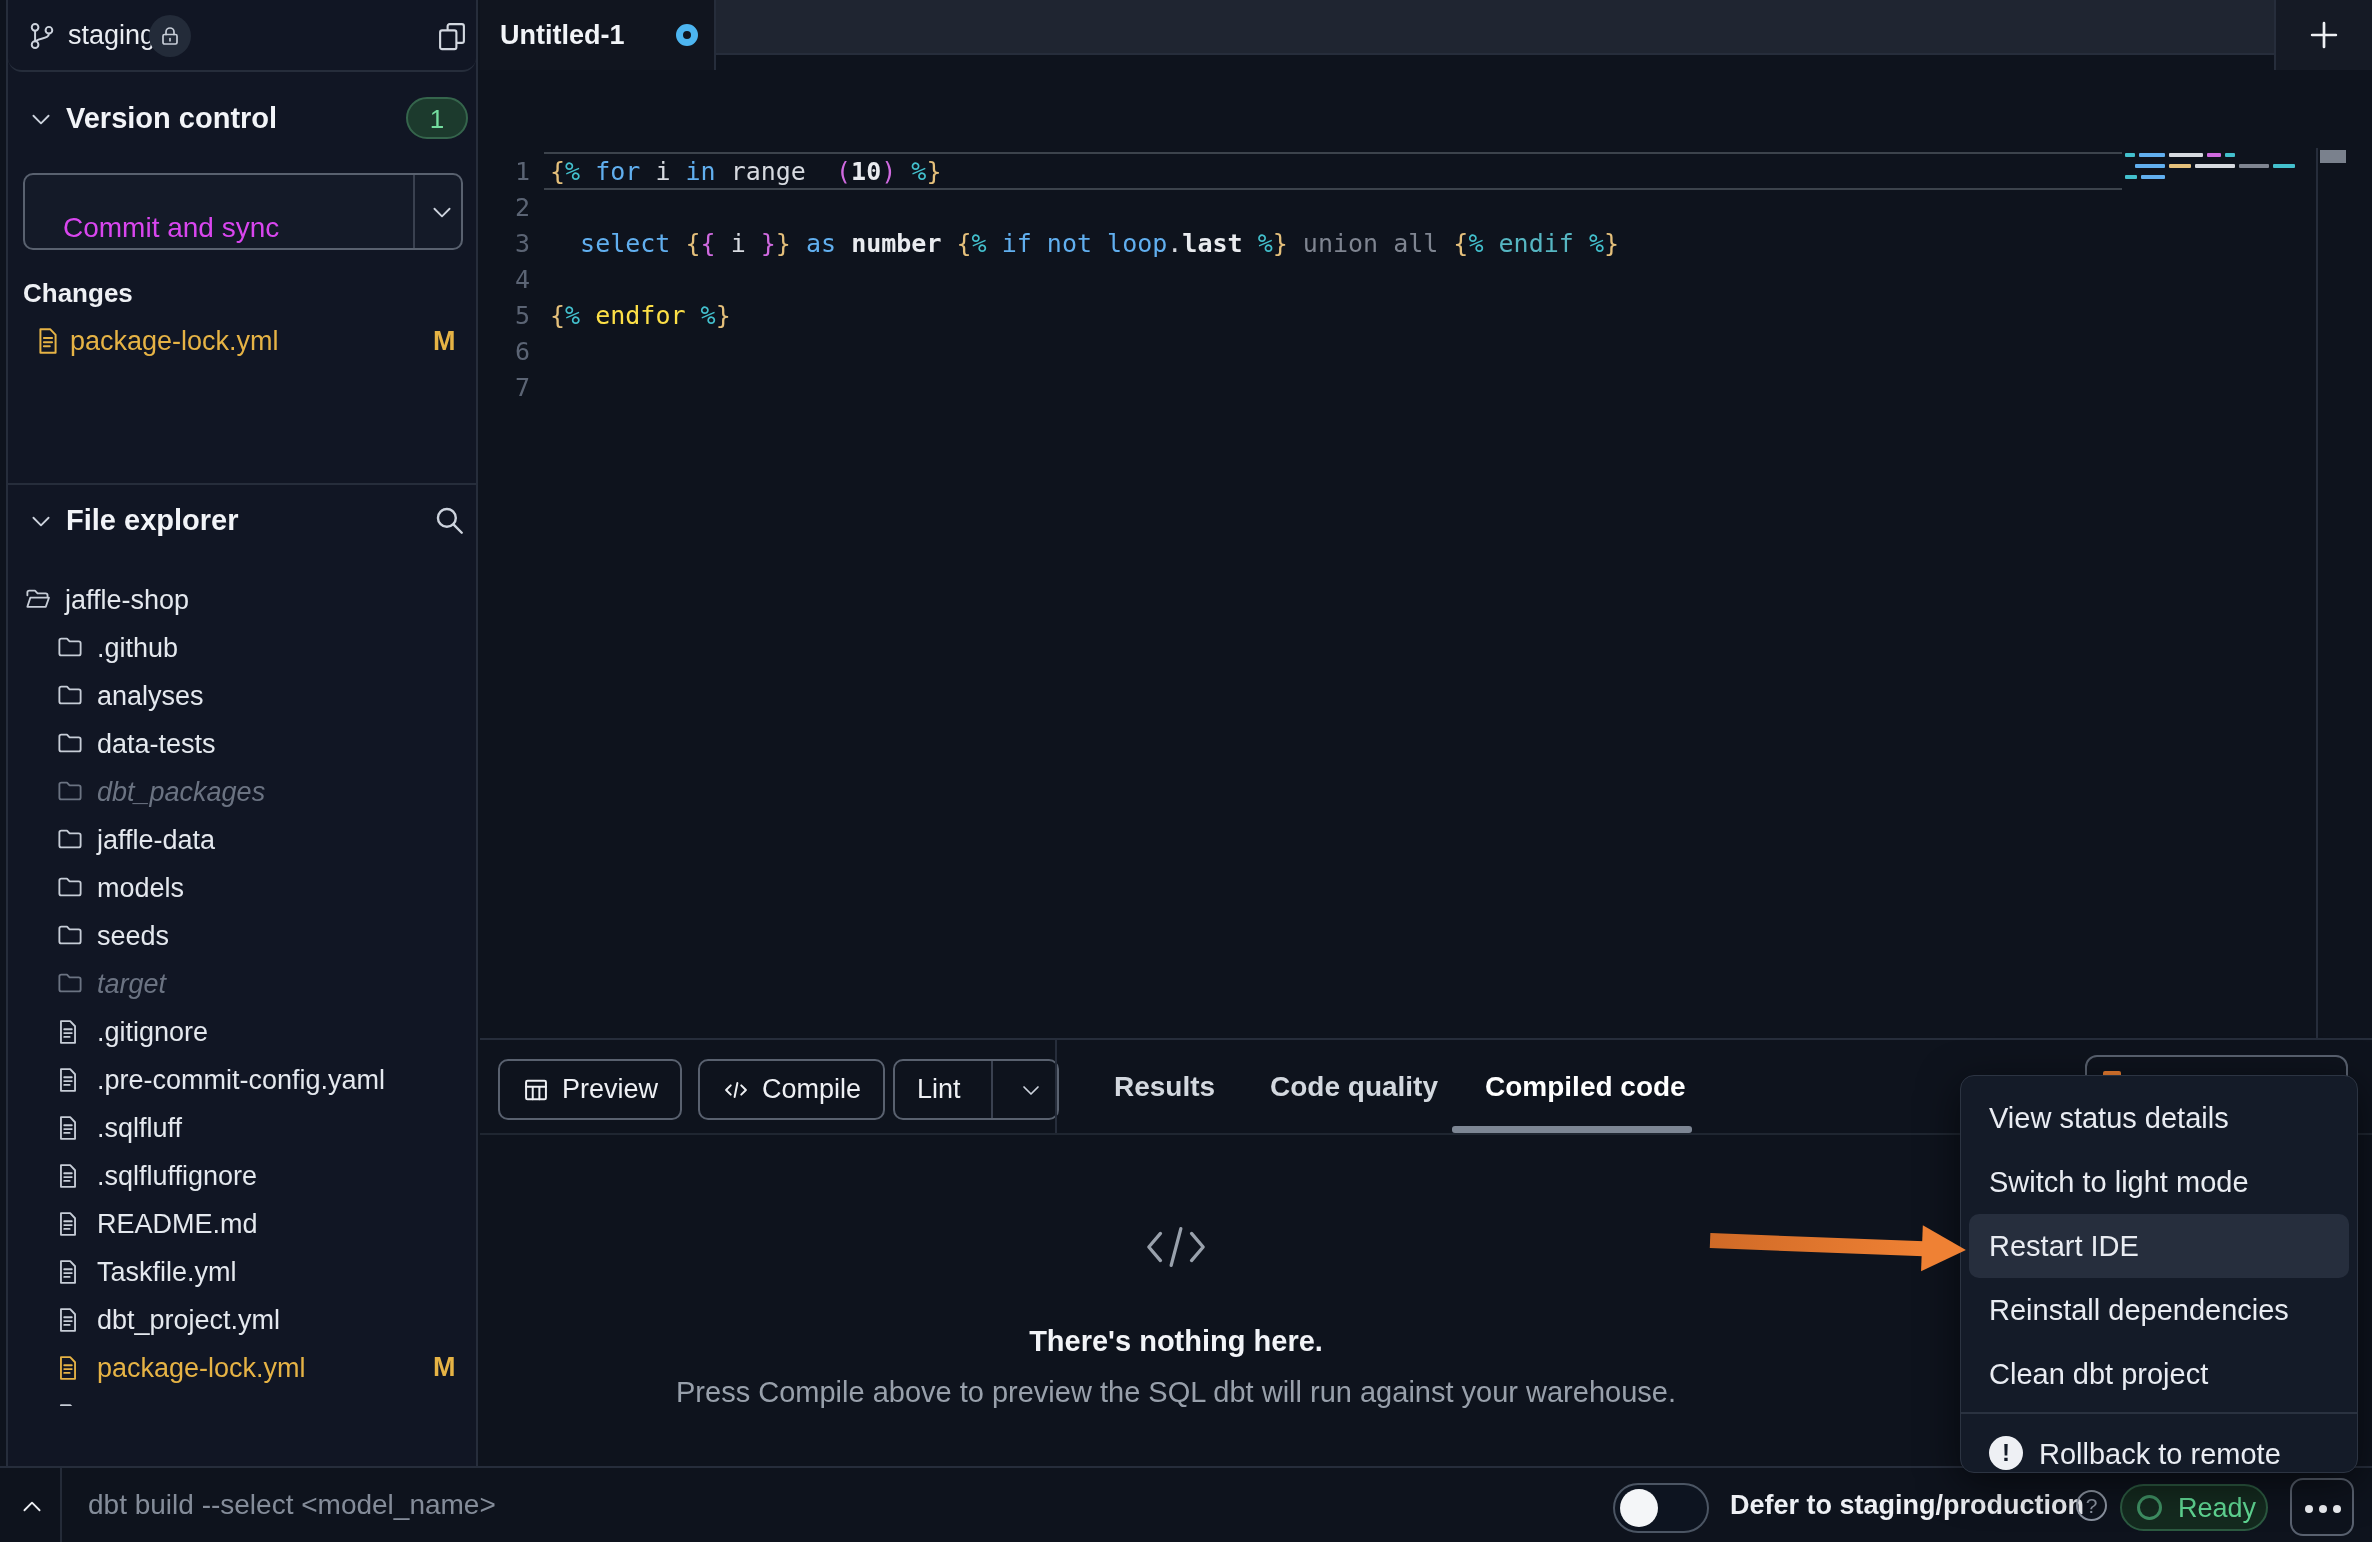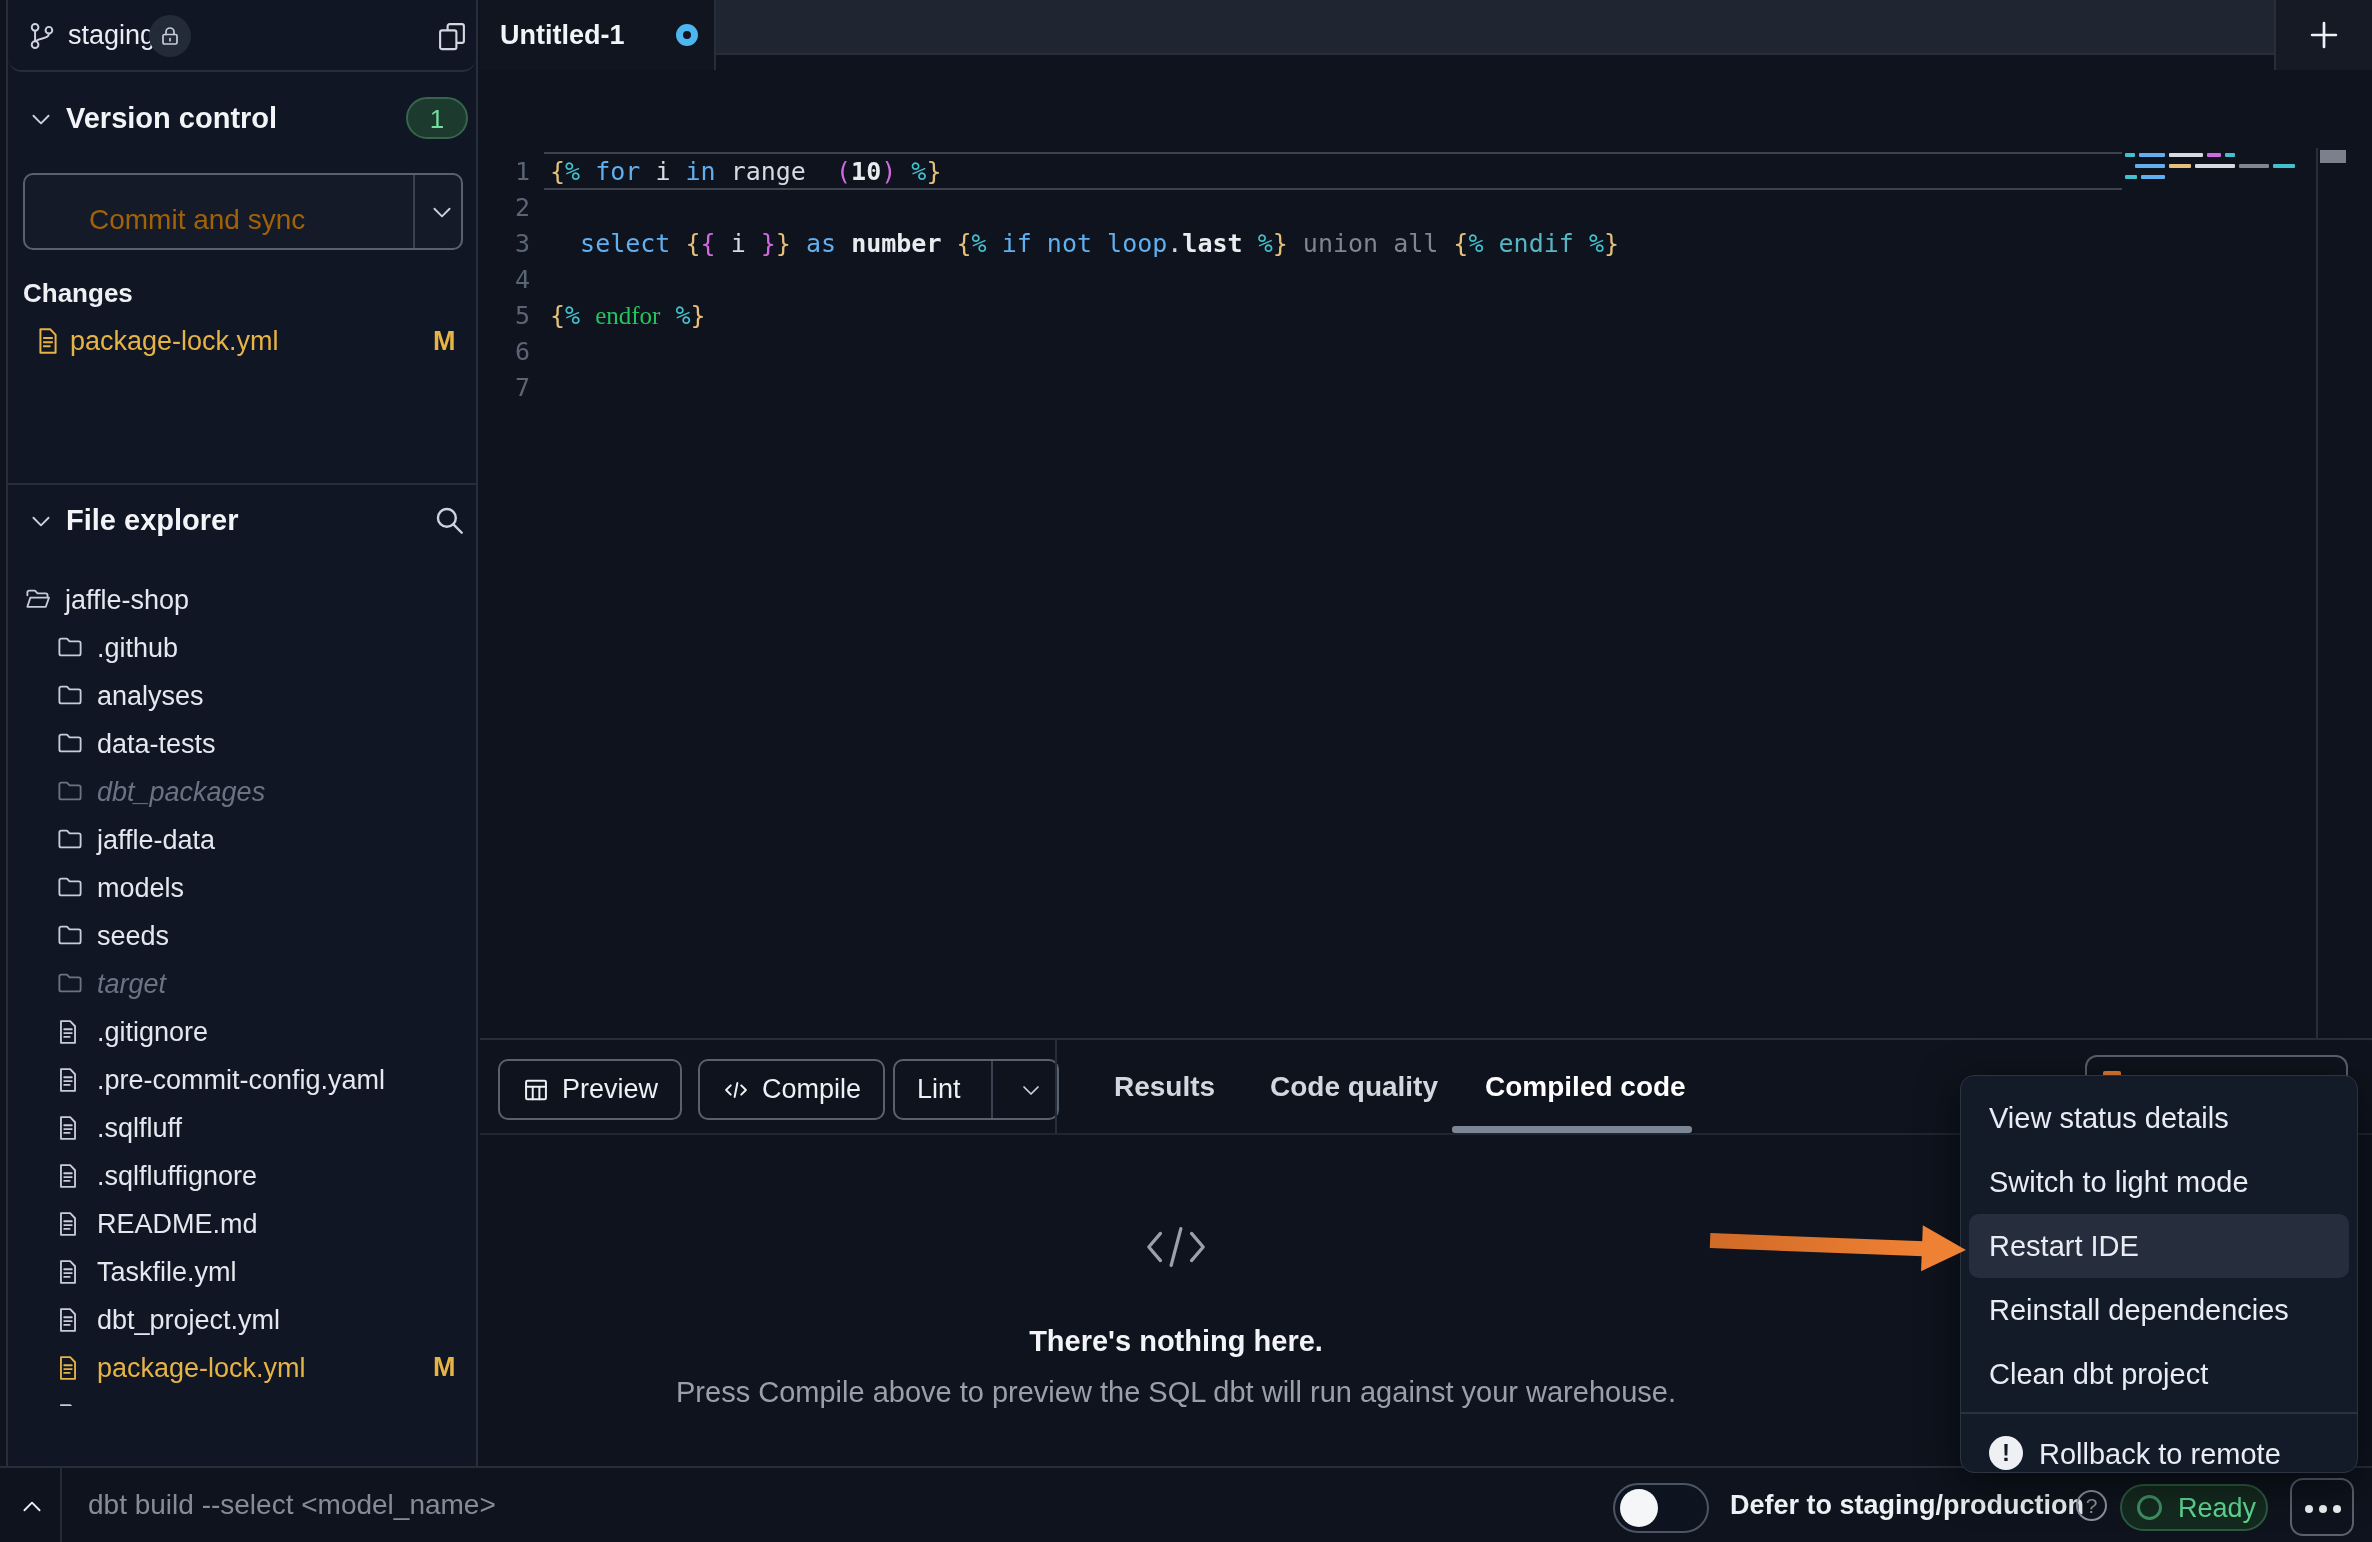--- a/index.html
+++ b/index.html
@@ -23,21 +23,21 @@
   .lock-pill { position:absolute; left:141px; top:15px; width:42px; height:42px; border-radius:21px; background:#232b39; color:#c7cdd7; display:flex; align-items:center; justify-content:center; }
   .copy-btn { position:absolute; left:422px; top:14px; width:44px; height:44px; color:#d3d8e0; display:flex; align-items:center; justify-content:center; }
 
   .section-head { position:absolute; left:0; width:100%; height:46px; }
   .section-head .chev { position:absolute; left:20px; top:11px; color:#cdd3dd; }
   .section-head .t { position:absolute; left:58px; top:0; line-height:46px; font-size:29px; font-weight:700; color:#f2f4f8; }
   .vc-badge { position:absolute; left:398px; top:2px; width:62px; height:42px; border-radius:21px; background:#1c3a2d; border:2px solid #35654c; color:#74dd9f; font-size:26px; text-align:center; line-height:40px; }
   .search-btn { position:absolute; left:424px; top:6px; width:36px; height:36px; color:#cdd3dd; }
 
   .commit-btn { position:absolute; left:15px; top:173px; width:440px; height:77px; border:2px solid #59616f; border-radius:10px; background:#141a28; }
-  .commit-btn .lbl { position:absolute; left:38px; top:8px; line-height:73px; font-size:28px; color:#a16207;margin-left:26px; }
+  .commit-btn .lbl { position:absolute; left:38px; top:16px; line-height:73px; font-size:28px; color:#d946ef; }
   .commit-btn .div { position:absolute; left:388px; top:0; width:2px; height:100%; background:#3a4150; }
   .commit-btn .chev { position:absolute; left:404px; top:24px; color:#cdd3dd; }
 
   .changes-label { position:absolute; left:15px; top:278px; font-size:26px; font-weight:700; color:#eef0f4; }
   .changed-row { position:absolute; left:0; top:318px; width:470px; height:46px; }
   .changed-row .fic { position:absolute; left:28px; top:9px; color:#e6b345; }
   .changed-row .nm { position:absolute; left:62px; top:0; line-height:46px; font-size:27px; color:#e6b345; }
   .m-badge { position:absolute; left:425px; top:0; line-height:46px; font-size:27px; font-weight:700; color:#e6b345; }
 
   .sb-divider { position:absolute; left:0; top:483px; width:470px; height:2px; background:#262d3b; }
@@ -338,21 +338,21 @@
     <div class="ln" style="top:6px">1</div>
     <div class="ln" style="top:42px">2</div>
     <div class="ln" style="top:78px">3</div>
     <div class="ln" style="top:114px">4</div>
     <div class="ln" style="top:150px">5</div>
     <div class="ln" style="top:186px">6</div>
     <div class="ln" style="top:222px">7</div>
 
     <div class="cline" style="top:6px"><span style="color: rgb(229, 192, 123);">{</span><span style="color: rgb(67, 192, 205);">%</span><span style="color: rgb(215, 218, 224);"> </span><span style="color: rgb(97, 175, 239);">for</span><span style="color: rgb(215, 218, 224);"> i </span><span style="color: rgb(97, 175, 239);">in</span><span style="color: rgb(215, 218, 224);"> range  </span><span style="color: rgb(208, 106, 224);">(</span><span style="color: rgb(233, 235, 239); font-weight: 700;">10</span><span style="color: rgb(208, 106, 224);">)</span><span style="color: rgb(215, 218, 224);"> </span><span style="color: rgb(67, 192, 205);">%</span><span style="color: rgb(229, 192, 123);">}</span></div>
     <div class="cline" style="top:78px"><span style="color: rgb(215, 218, 224);">  </span><span style="color: rgb(97, 175, 239);">select</span><span style="color: rgb(215, 218, 224);"> </span><span style="color: rgb(229, 192, 123);">{</span><span style="color: rgb(208, 106, 224);">{</span><span style="color: rgb(215, 218, 224);"> i </span><span style="color: rgb(208, 106, 224);">}</span><span style="color: rgb(229, 192, 123);">}</span><span style="color: rgb(215, 218, 224);"> </span><span style="color: rgb(97, 175, 239);">as</span><span style="color: rgb(215, 218, 224);"> </span><span style="color: rgb(233, 235, 239); font-weight: 700;">number</span><span style="color: rgb(215, 218, 224);"> </span><span style="color: rgb(229, 192, 123);">{</span><span style="color: rgb(67, 192, 205);">%</span><span style="color: rgb(215, 218, 224);"> </span><span style="color: rgb(97, 175, 239);">if</span><span style="color: rgb(215, 218, 224);"> </span><span style="color: rgb(97, 175, 239);">not</span><span style="color: rgb(215, 218, 224);"> </span><span style="color: rgb(97, 175, 239);">loop</span><span style="color: rgb(215, 218, 224);">.</span><span style="color: rgb(233, 235, 239); font-weight: 700;">last</span><span style="color: rgb(215, 218, 224);"> </span><span style="color: rgb(67, 192, 205);">%</span><span style="color: rgb(229, 192, 123);">}</span><span style="color: rgb(215, 218, 224);"> </span><span style="color: rgb(127, 133, 145);">union all</span><span style="color: rgb(215, 218, 224);"> </span><span style="color: rgb(229, 192, 123);">{</span><span style="color: rgb(67, 192, 205);">%</span><span style="color: rgb(215, 218, 224);"> </span><span style="color: rgb(86, 182, 194);">endif</span><span style="color: rgb(215, 218, 224);"> </span><span style="color: rgb(67, 192, 205);">%</span><span style="color: rgb(229, 192, 123);">}</span></div>
-    <div class="cline" style="top:150px"><span style="color: rgb(229, 192, 123);">{</span><span style="color: rgb(67, 192, 205);">%</span><span style="color: rgb(215, 218, 224);"> </span><span style="color: #22c55e; font-family: Liberation Serif, serif;">endfor</span><span style="color: rgb(215, 218, 224);"> </span><span style="color: rgb(67, 192, 205);">%</span><span style="color: rgb(229, 192, 123);">}</span></div>
+    <div class="cline" style="top:150px"><span style="color: rgb(229, 192, 123);">{</span><span style="color: rgb(67, 192, 205);">%</span><span style="color: rgb(215, 218, 224);"> </span><span style="color: #fde047;">endfor</span><span style="color: rgb(215, 218, 224);"> </span><span style="color: rgb(67, 192, 205);">%</span><span style="color: rgb(229, 192, 123);">}</span></div>
 
     <div id="minimap">
       <span class="mm" style="left:0;top:0;width:10px;background:#43c0cd"></span>
       <span class="mm" style="left:14px;top:0;width:26px;background:#61afef"></span>
       <span class="mm" style="left:44px;top:0;width:34px;background:#d7dae0"></span>
       <span class="mm" style="left:82px;top:0;width:14px;background:#d06ae0"></span>
       <span class="mm" style="left:100px;top:0;width:10px;background:#43c0cd"></span>
       <span class="mm" style="left:10px;top:11px;width:30px;background:#61afef"></span>
       <span class="mm" style="left:44px;top:11px;width:22px;background:#e5c07b"></span>
       <span class="mm" style="left:70px;top:11px;width:40px;background:#d7dae0"></span>

